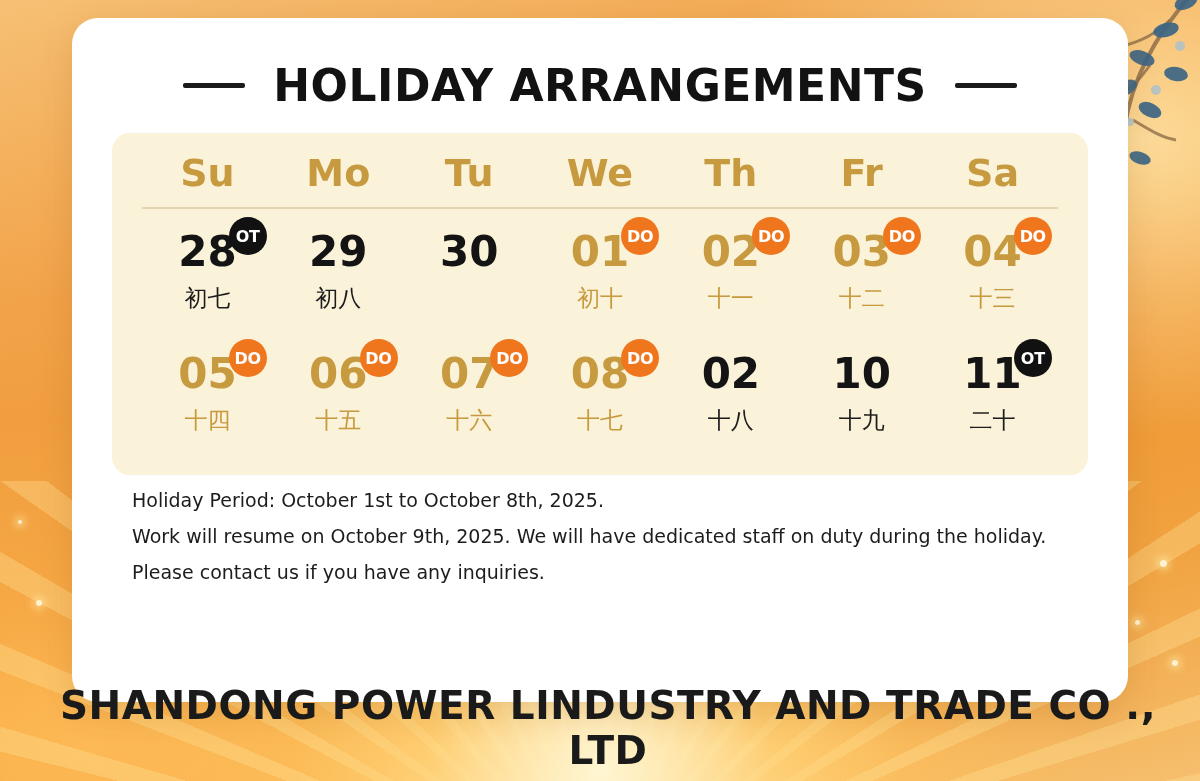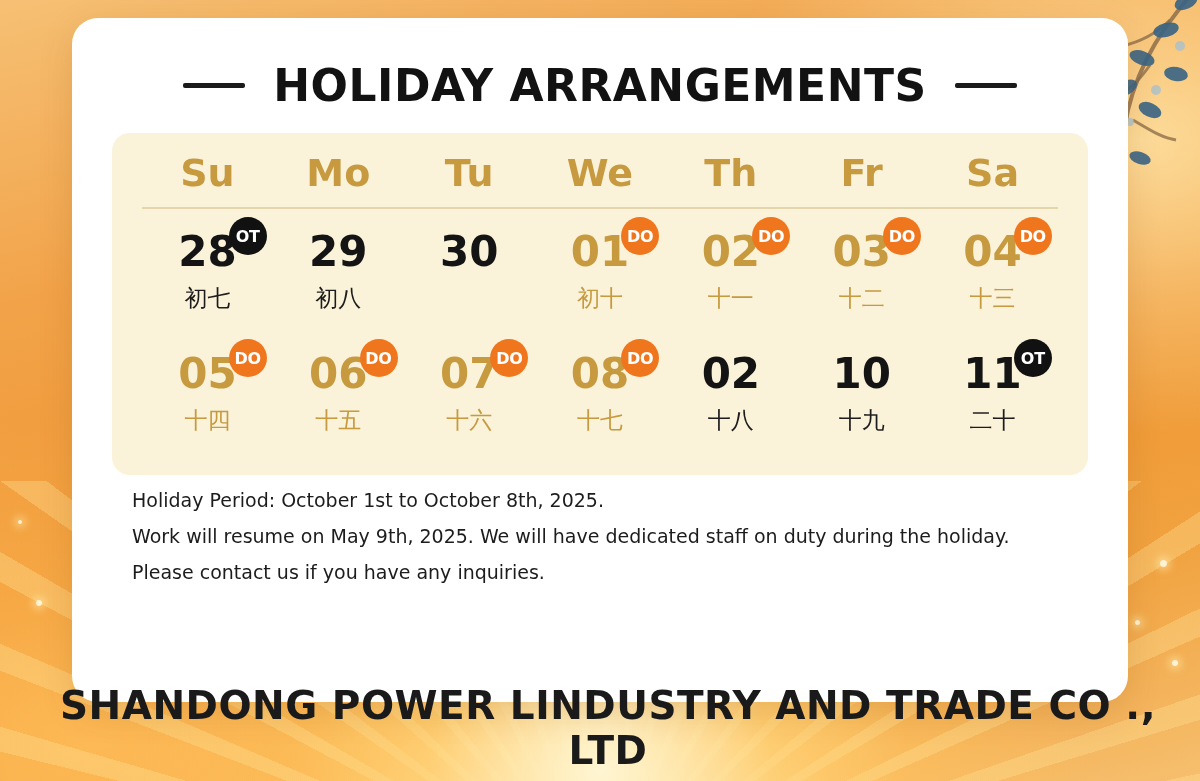--- a/index.html
+++ b/index.html
@@ -363,21 +363,21 @@
             <span class="badge ot">OT</span>
           </div>
           <div class="day-lunar">二十</div>
         </div>
 
       </div>
     </div>
 
     <div class="notice-lines">
       <div class="notice-line">Holiday Period: October 1st to October 8th, 2025.</div>
-      <div class="notice-line">Work will resume on May 9th, 2025. We will have dedicated staff on duty during the holiday.</div>
+      <div class="notice-line">Work will resume on October 9th, 2025. We will have dedicated staff on duty during the holiday.</div>
       <div class="notice-line">Please contact us if you have any inquiries.</div>
     </div>
 
   </div>
 
   <div class="footer">SHANDONG POWER LINDUSTRY AND TRADE CO ., LTD</div>
 
 </div>
 
 </body></html>

